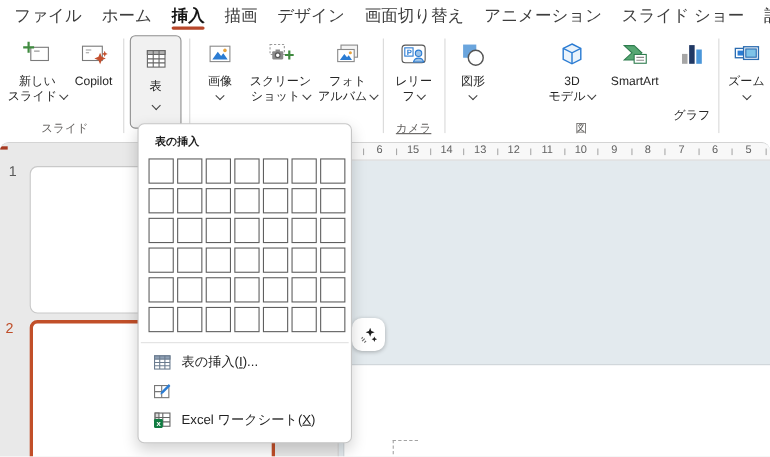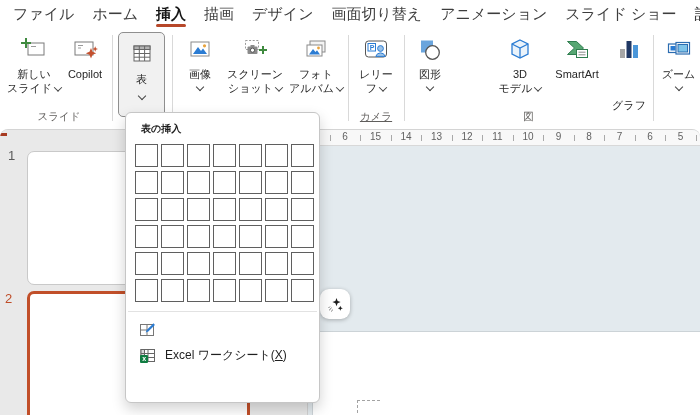--- a/index.html
+++ b/index.html
@@ -371,20 +371,31 @@
         <div class="gcell"></div>
         <div class="gcell"></div>
         <div class="gcell"></div>
         <div class="gcell"></div>
         <div class="gcell"></div>
         <div class="gcell"></div>
       </div>
     <div id="dd-sep"></div>
     <div id="dd-items">
 
+      <div class="dd-item">
+        <svg width="17" height="17" viewBox="0 0 17 17">
+          <rect x="1.5" y="2.5" width="14" height="12" fill="#fff" stroke="#6b7c8f"></rect>
+          <rect x="1.5" y="2.5" width="14" height="3" fill="#8ea0b5" stroke="#6b7c8f"></rect>
+          <line x1="6.2" y1="2.5" x2="6.2" y2="14.5" stroke="#6b7c8f"></line>
+          <line x1="10.9" y1="2.5" x2="10.9" y2="14.5" stroke="#6b7c8f"></line>
+          <line x1="1.5" y1="8.5" x2="15.5" y2="8.5" stroke="#6b7c8f"></line>
+          <line x1="1.5" y1="11.5" x2="15.5" y2="11.5" stroke="#6b7c8f"></line>
+        </svg>
+        <span><span>表の挿入(</span><span class="akey">I</span><span>)...</span></span>
+      </div>
 
       <div class="dd-item">
         <svg width="17" height="17" viewBox="0 0 17 17">
           <rect x="1.5" y="3.5" width="13" height="11" fill="#fff" stroke="#777"></rect>
           <line x1="1.5" y1="9" x2="8" y2="9" stroke="#777"></line>
           <line x1="8" y1="3.5" x2="8" y2="14.5" stroke="#777"></line>
           <path d="M15.5 2.2l-6.8 6.8-1 2.6 2.6-1 6.6-6.6Z" fill="#2b7cd3" transform="translate(-1,0)"></path>
         </svg>
       </div>
 

